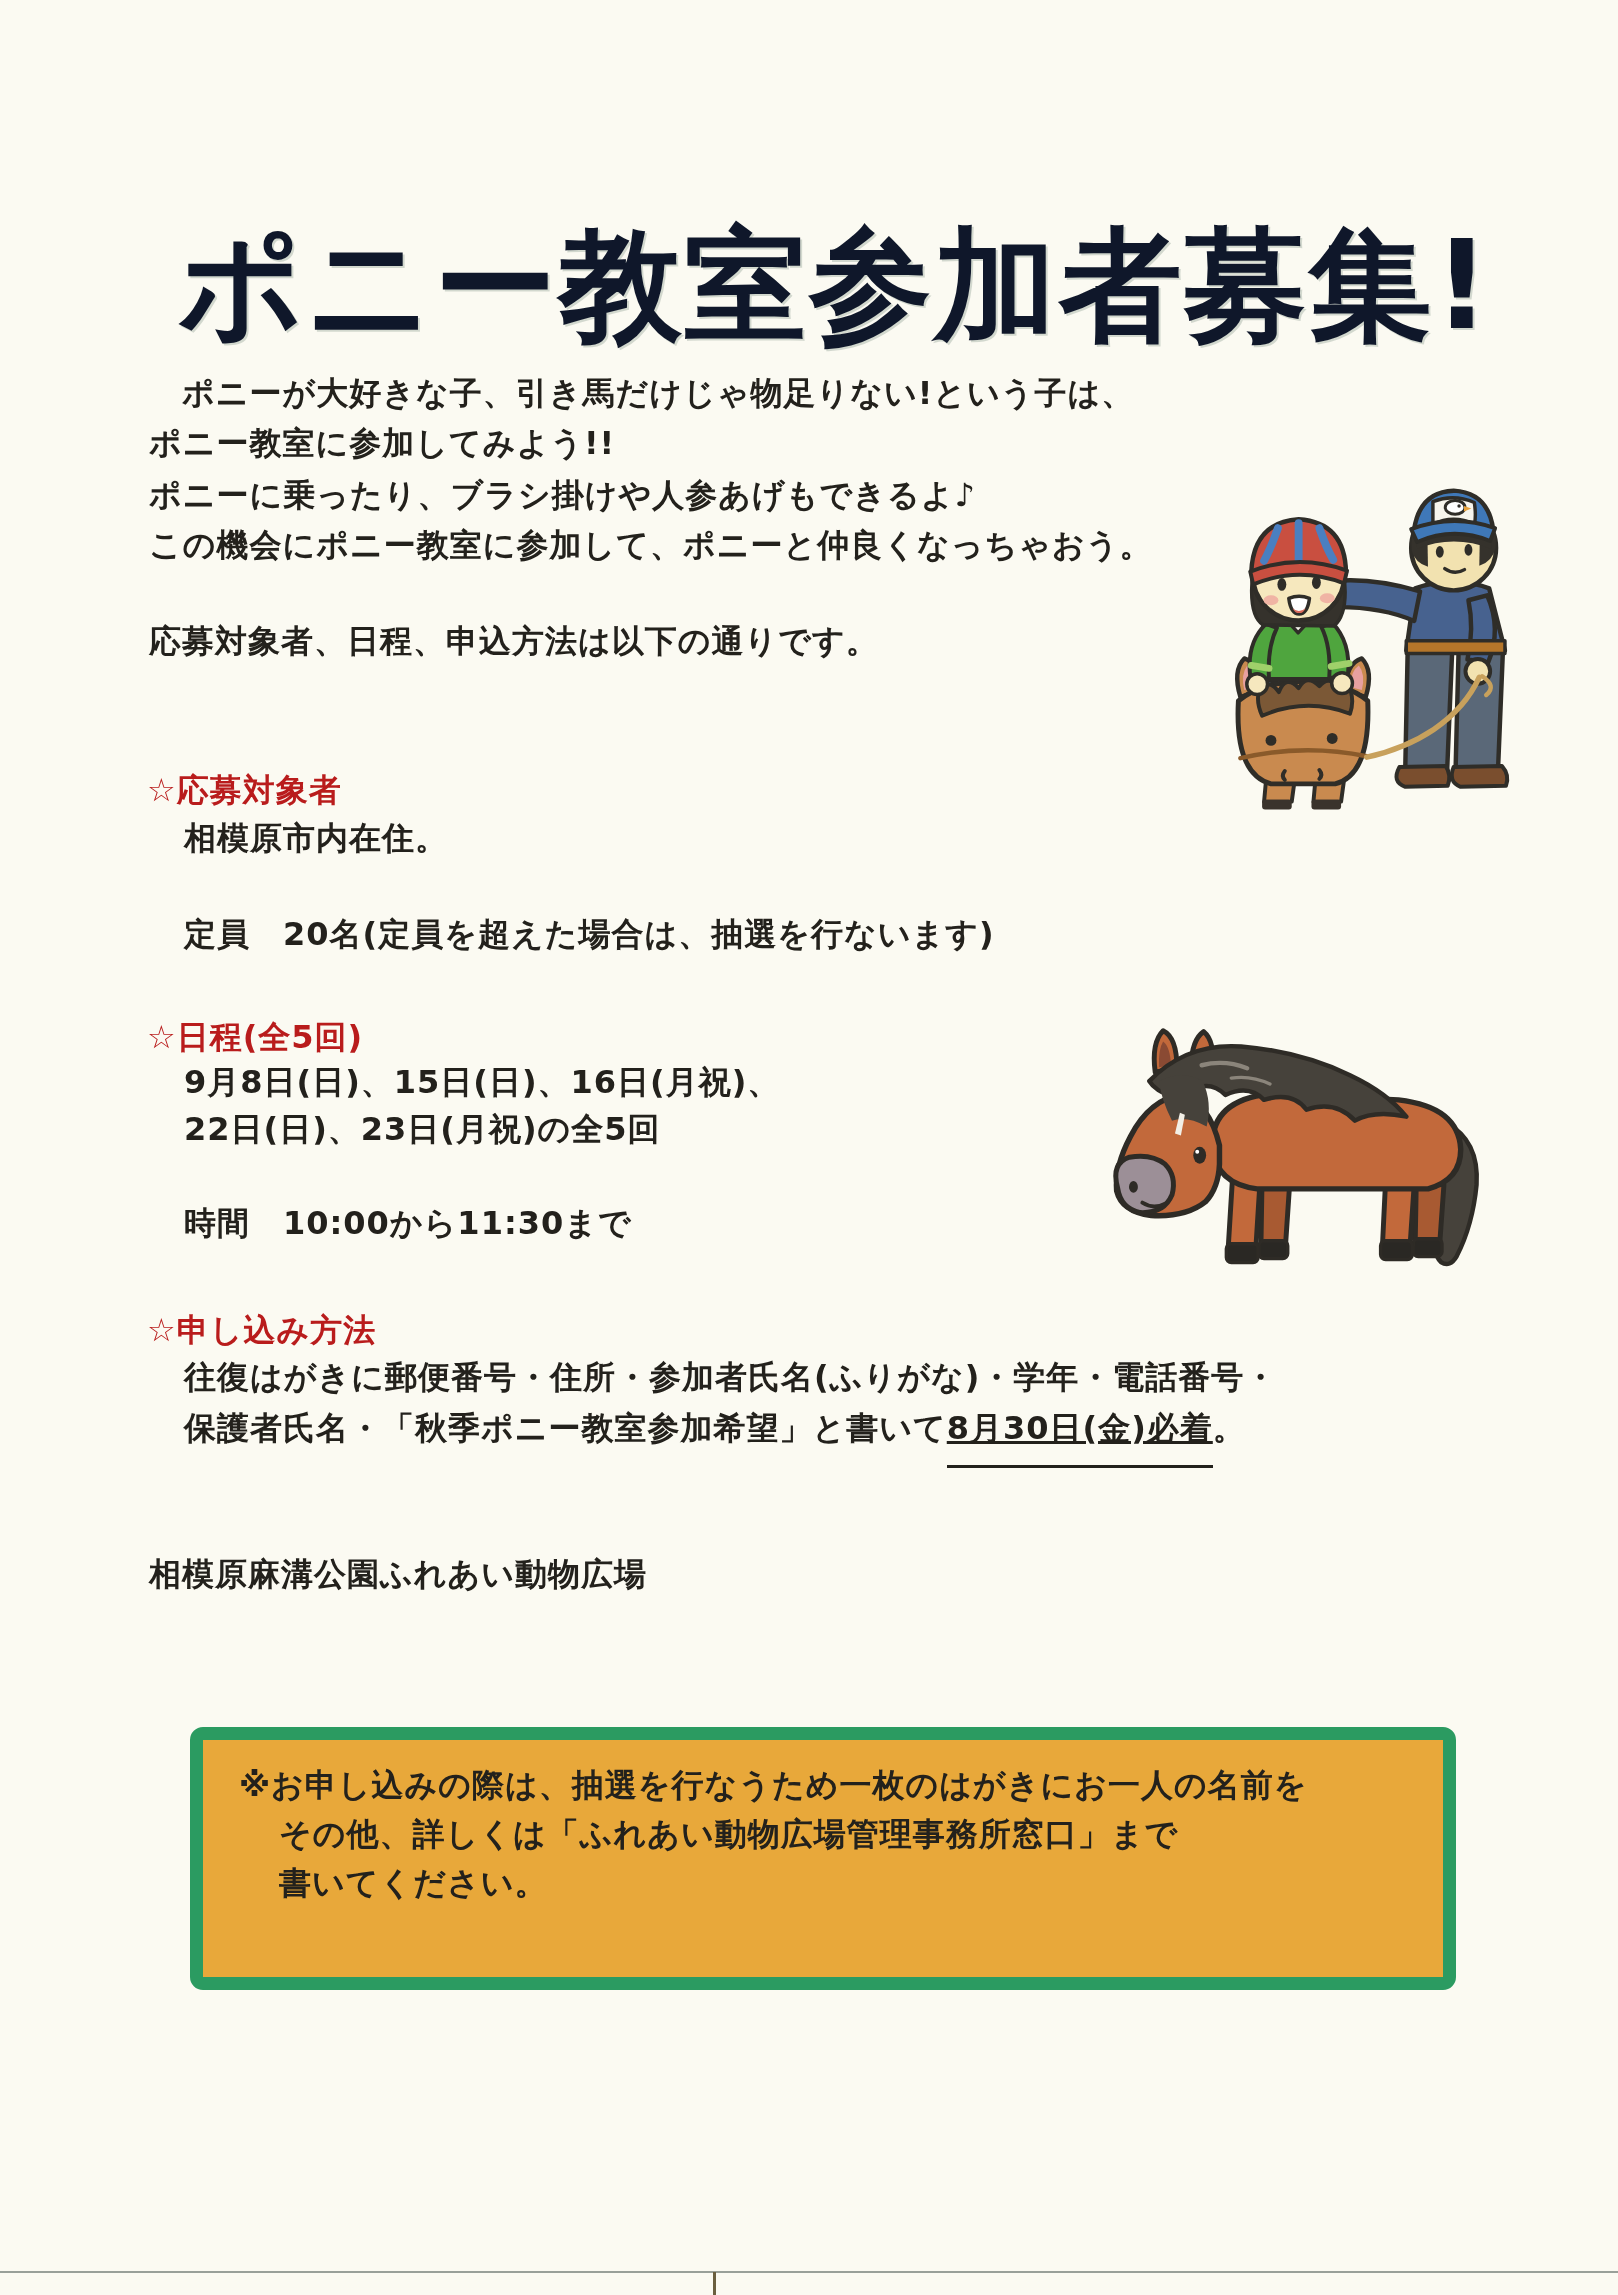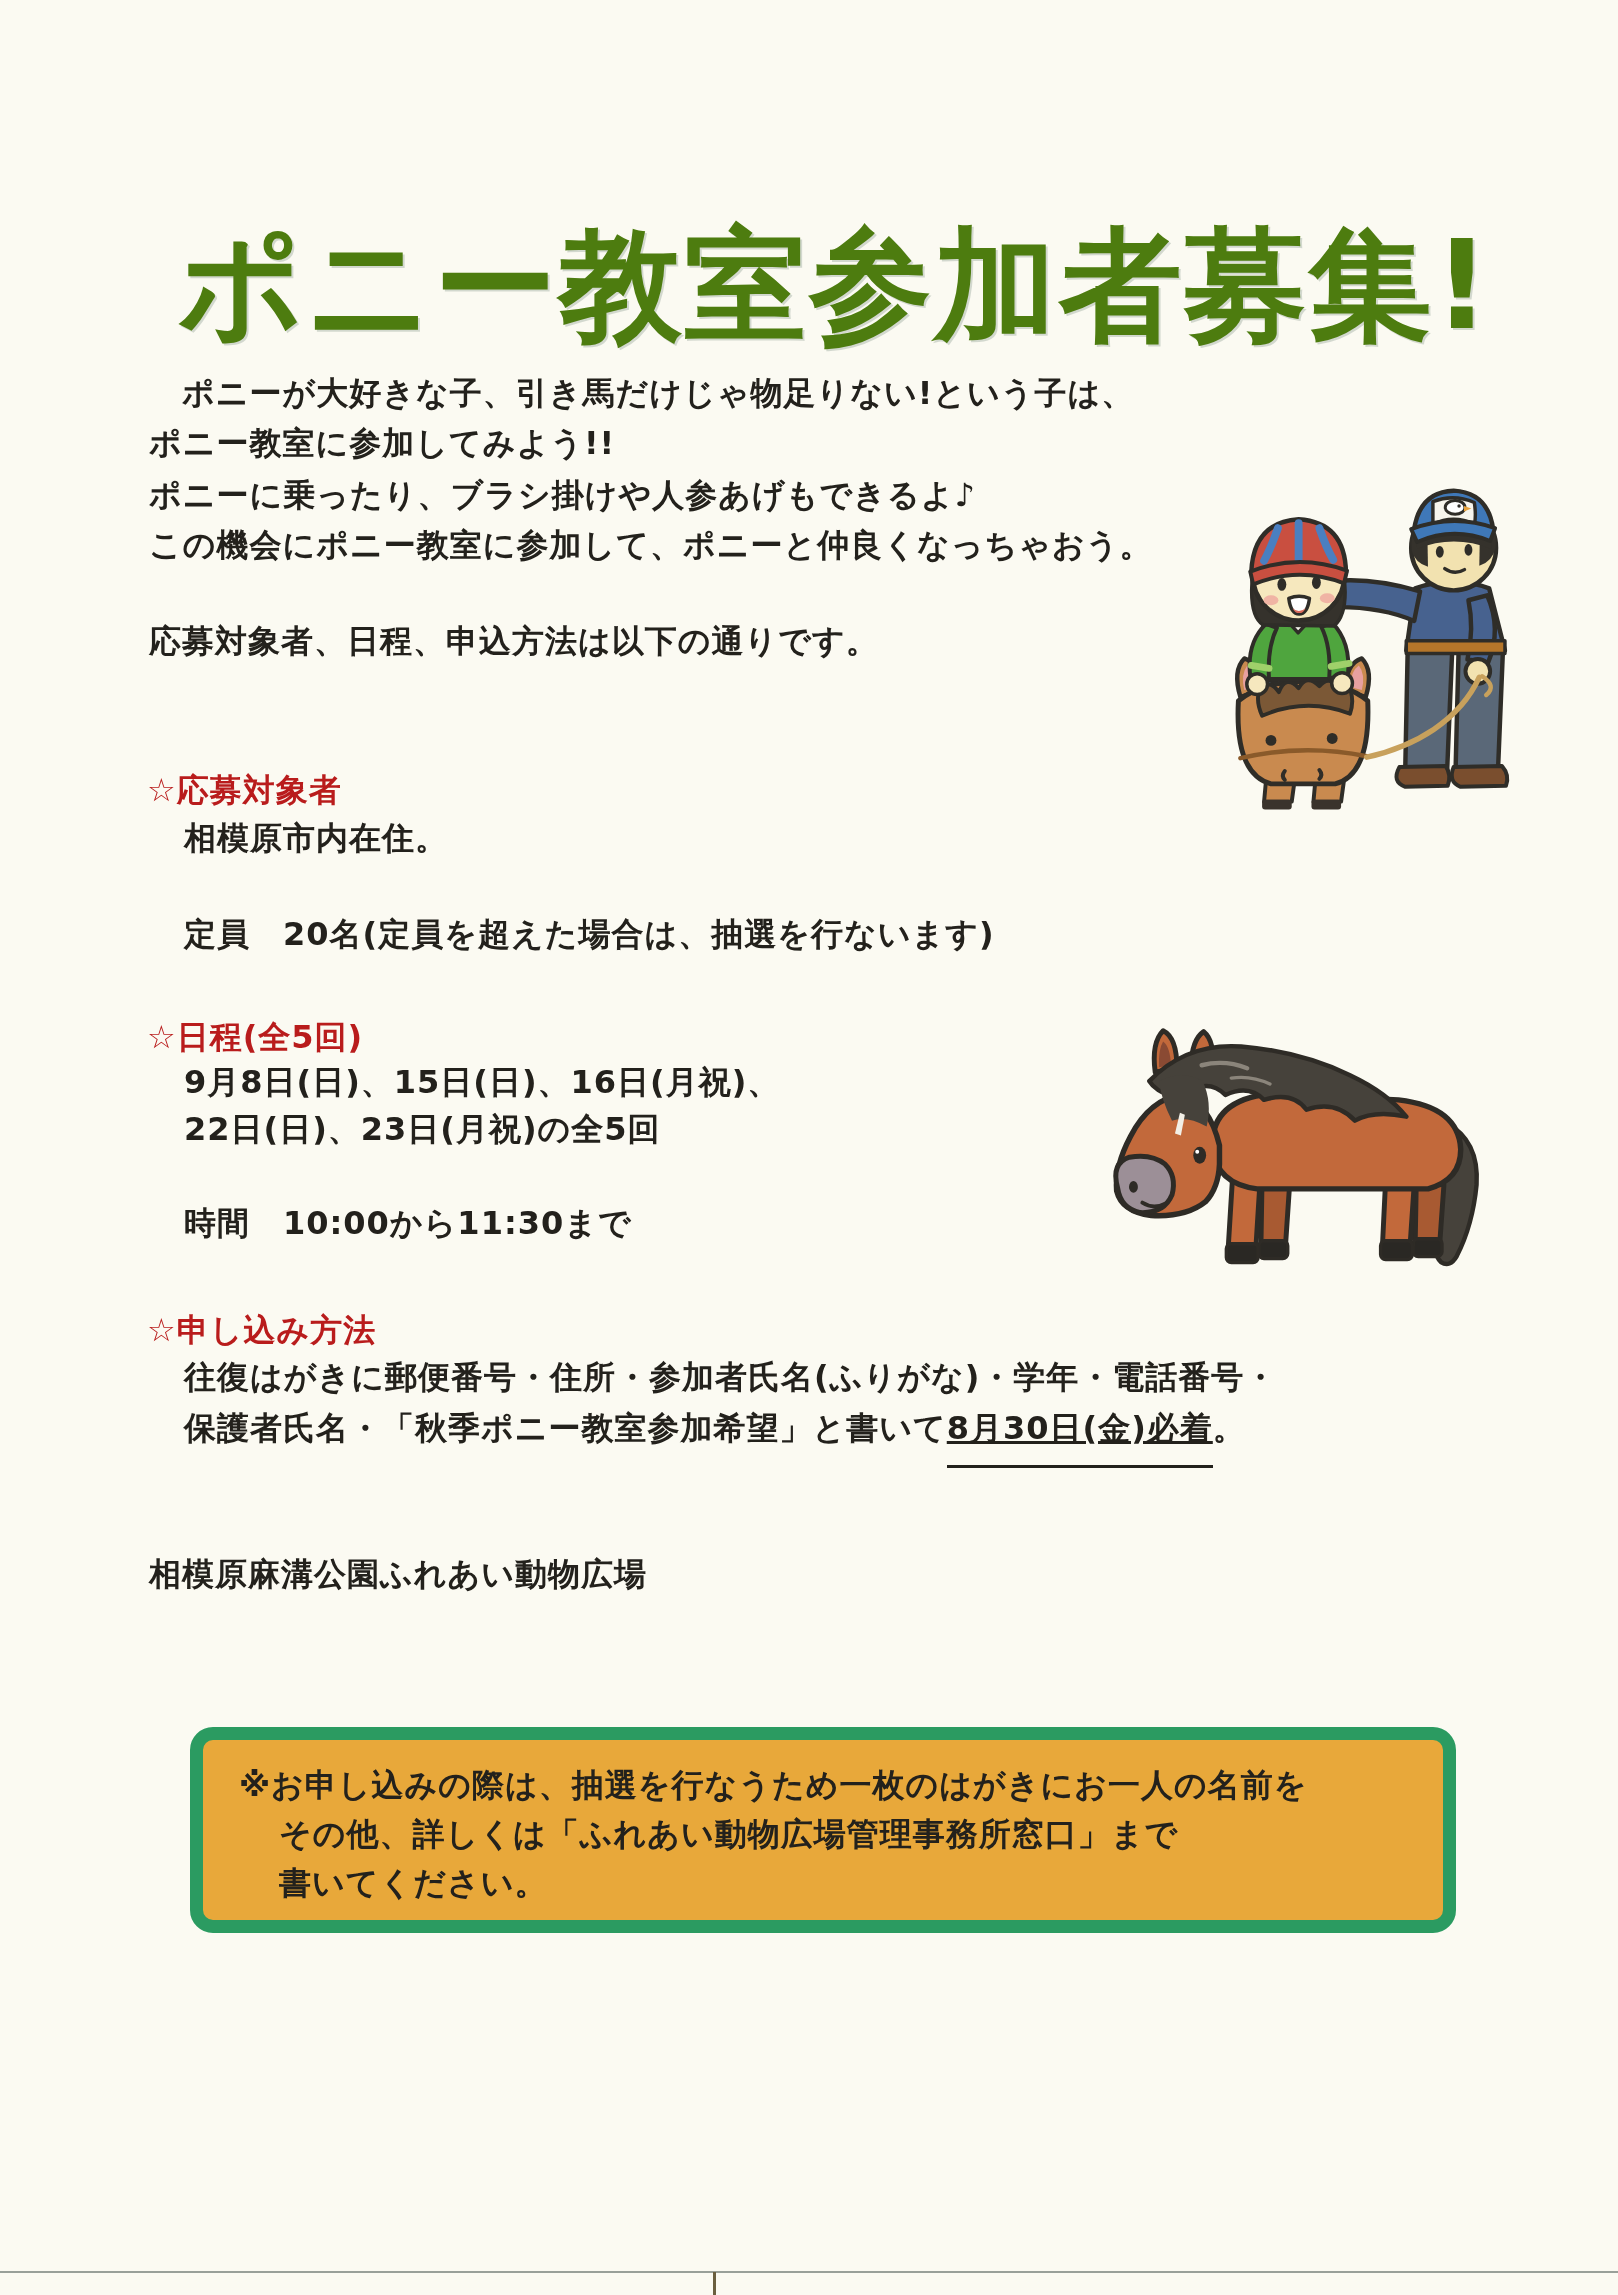--- a/index.html
+++ b/index.html
@@ -18,41 +18,41 @@
     font-weight:600;
     letter-spacing:1px;
     color:#23211C;
   }
   .title {
     position:absolute;
     left:178px; top:123px;
     font-size:123px;
     font-weight:700;
     letter-spacing:2px;
-    color:#4d7c0f;
+    color:#0f172a;
     white-space:nowrap;
     text-shadow:2px 2px 0 rgba(30,60,45,0.18);
     text-align:center;
   }
   .green { color:#b91c1c; font-weight:700; }
   .x-head { left:147px; }
   .x-body { left:184px; }
   .x-intro { left:149px; }
   .underline { border-bottom:3.5px solid #23211C; padding-bottom:18px;text-decoration:underline; }
   .tel-label { font-size:27px; margin-left:63px; letter-spacing:0; }
   .tel-num { margin-left:18px; }
   .addr { margin-left:31px; }
   .note-box {
     position:absolute;
     left:190px; top:1727px;
-    width:1266px; height:206px;
+    width:1266px; height:263px;
     box-sizing:border-box;
     background:#E8A83A;
     border:13px solid #2B9B61;
-    border-radius:23px;
+    border-radius:13px;
     padding:29px 20px 0 36px;
   }
   .note-box p {
     margin:0 0 16px 0;
     font-size:32px;
     font-weight:600;
     letter-spacing:1px;
     line-height:33px;
     white-space:nowrap;
     color:#23211C;

